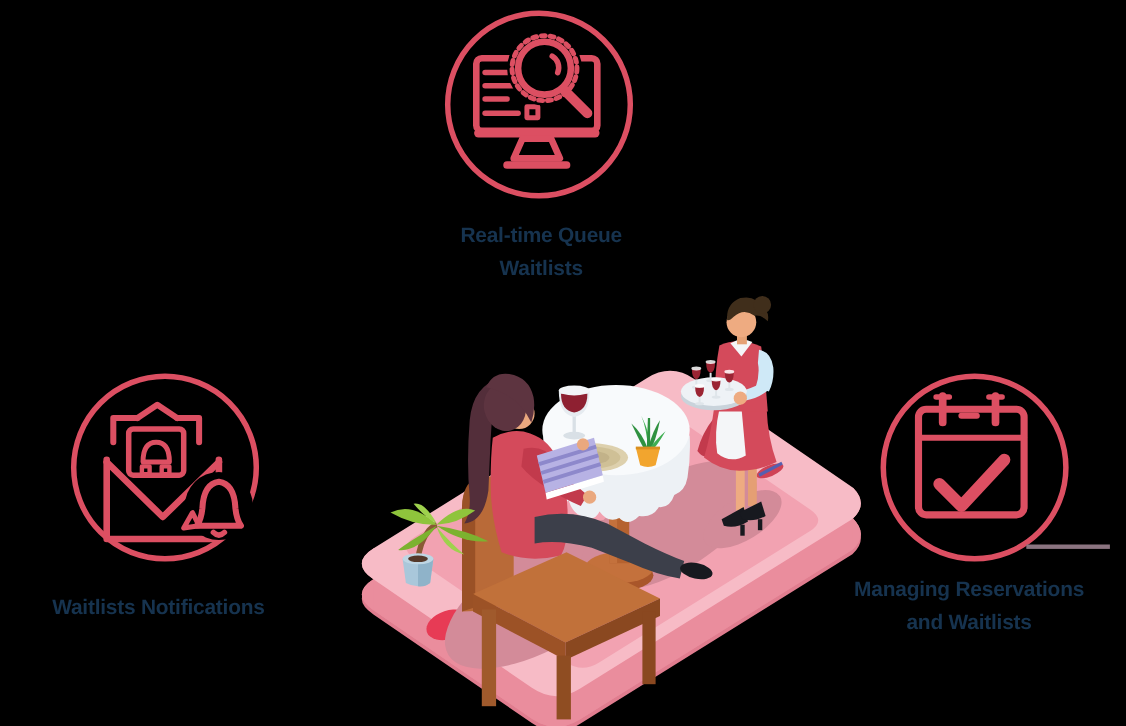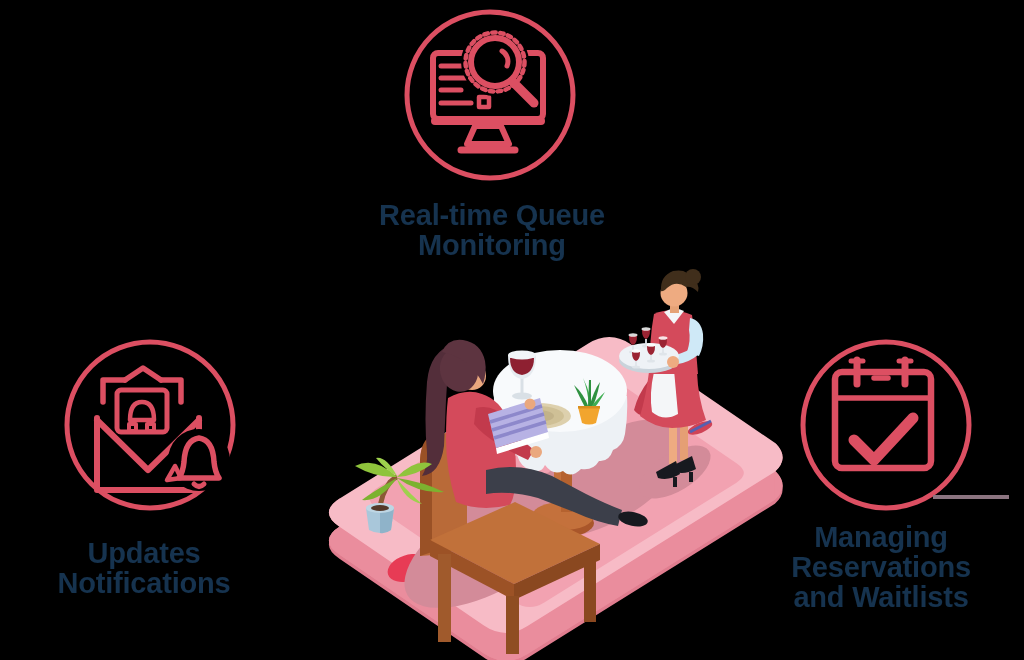--- a/index.html
+++ b/index.html
@@ -1,18 +1,18 @@
 <!DOCTYPE html>
 <html><head>
 <meta charset="utf-8">
 <style>
   html,body{margin:0;padding:0;background:#000;}
   #stage{position:relative;width:1024px;height:660px;background:#000;overflow:hidden;
          font-family:"Liberation Sans",sans-serif;}
-  .label{position:absolute;color:#16334f;font-weight:700;font-size:29px;line-height:30px;
+  .label{position:absolute;color:#16334f;font-weight:700;font-size:19px;line-height:30px;
          text-align:center;letter-spacing:-0.2px;}
   .label span{display:block;}
   #label-top{left:342px;top:200px;width:300px;}
   #label-left{left:0px;top:538px;width:288px;}
   #label-right{left:728px;top:522px;width:306px;}
   .iconbox{position:absolute;width:174px;height:174px;}
   #icon-top{left:403px;top:8px;}
   #icon-left{left:63px;top:338px;}
   #icon-right{left:799px;top:338px;}
   svg{display:block;}
@@ -276,23 +276,23 @@
           <path d="M 55 102 L 75 122 L 114 80" stroke-width="11"></path>
         </g>
       </g>
     </svg>
   </div>
 
   <div id="deco-line"></div>
 
   <div class="label" id="label-top">
     <span>Real-time Queue</span>
-    <span>Monitoring</span>
+    <span>Waitlists</span>
   </div>
   <div class="label" id="label-left">
-    <span>Updates Notifications</span>
+    <span>Waitlists Notifications</span>
   </div>
   <div class="label" id="label-right">
     <span>Managing Reservations</span>
     <span>and Waitlists</span>
   </div>
 
 </div>
 
 </body></html>

